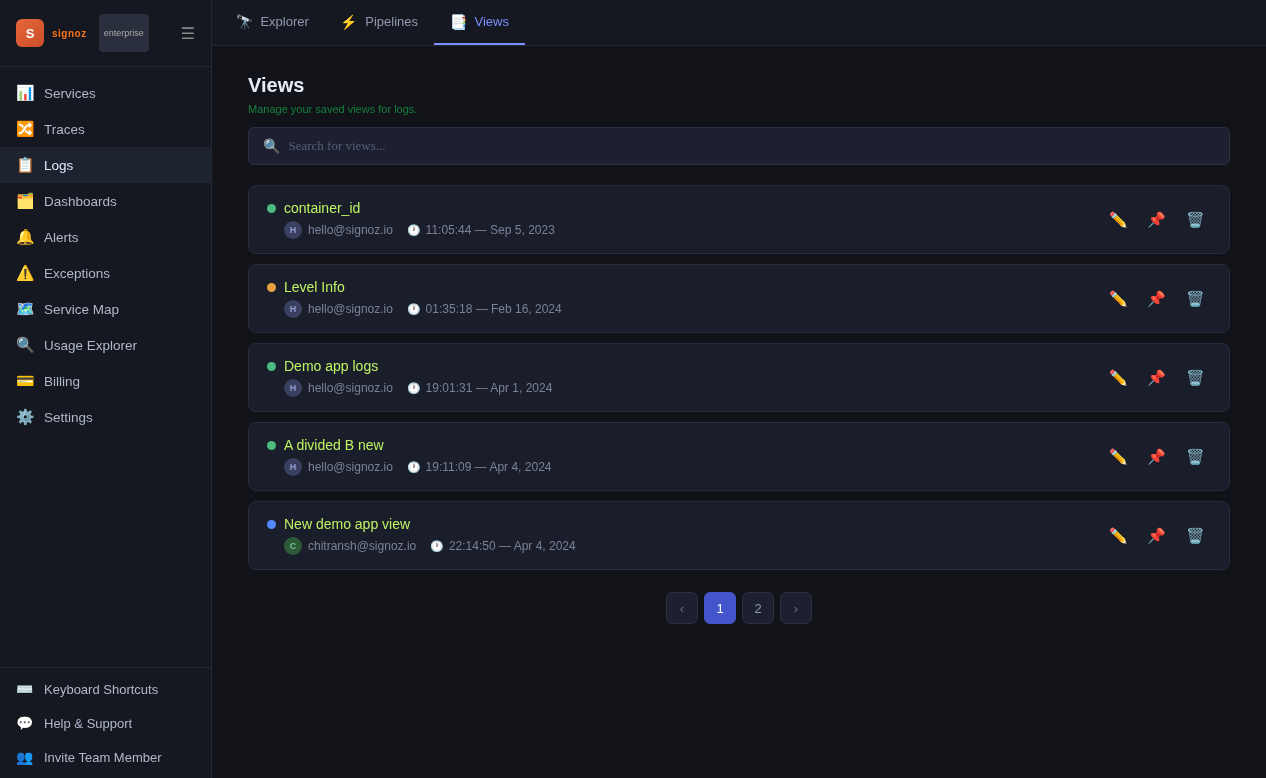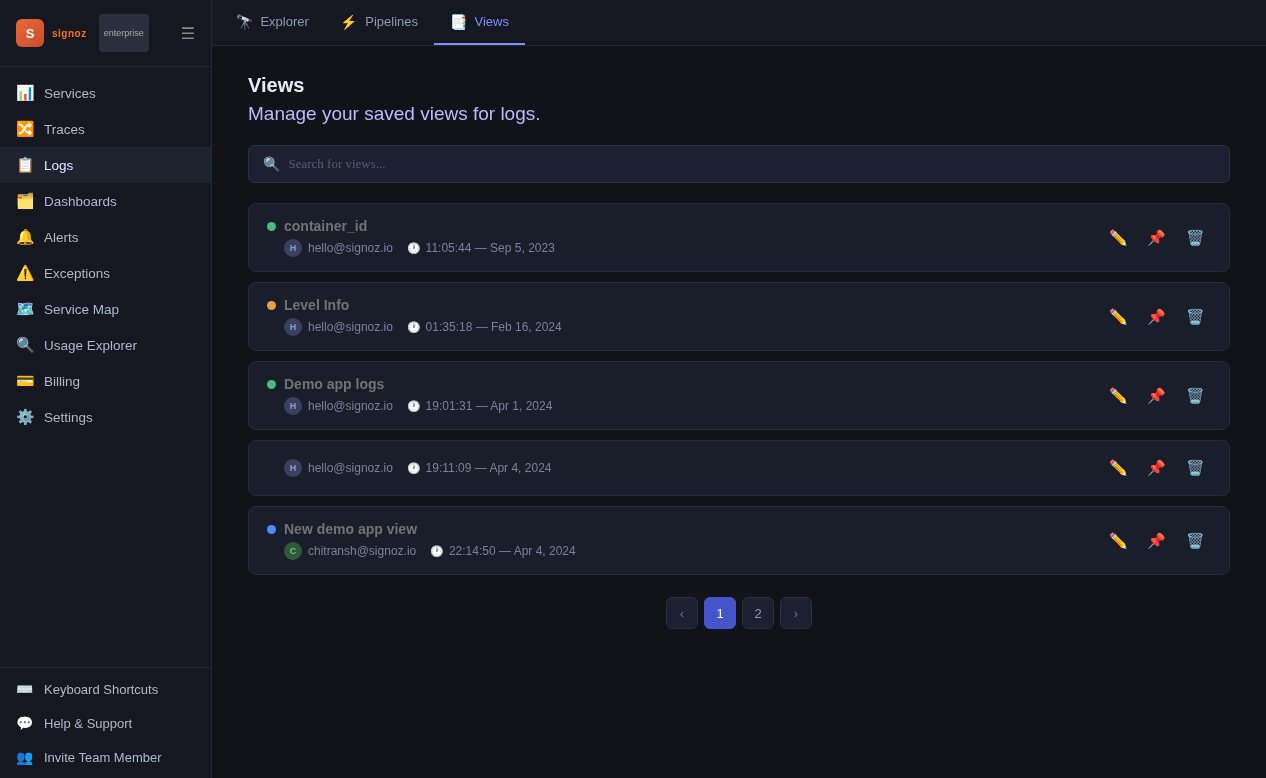--- a/index.html
+++ b/index.html
@@ -96,21 +96,21 @@
     
     .content {
       flex: 1;
       padding: 28px 36px;
       overflow-y: auto;
     }
     .page-title {
       font-size: 20px; font-weight: 700; color: #e8ecf8; margin-bottom: 6px;
     }
     .page-subtitle {
-      font-size: 19px; color: #c4b5fd; margin-bottom: 20px;
+      font-size: 11px; color: #15803d; margin-bottom: 12px;
     }
     .search-bar {
       display: flex; align-items: center;
       background: #1c2030; border: 1px solid #2a2f42;
       border-radius: 6px; padding: 0 14px;
       margin-bottom: 20px;
       height: 38px;
     }
     .search-icon-span { color: #555f7a; font-size: 14px; margin-right: 8px; }
     .search-input {
@@ -131,21 +131,21 @@
       justify-content: space-between;
     }
     .card-left { display: flex; flex-direction: column; gap: 5px; }
     .card-title-row { display: flex; align-items: center; gap: 8px; }
     .card-dot {
       width: 9px; height: 9px; border-radius: 50%;
       background: #4cbb7f; flex-shrink: 0;
     }
     .card-dot.orange { background: #e8a040; }
     .card-dot.blue { background: #5588ff; }
-    .card-name { font-size: 14px; font-weight: 700; color: #737373; }
+    .card-name { font-size: 14px; font-weight: 400; color: #bef264; }
     .card-meta { display: flex; align-items: center; gap: 14px; padding-left: 17px; }
     .meta-user {
       display: flex; align-items: center; gap: 6px;
       font-size: 12px; color: #7a8099;
     }
     .meta-avatar {
       width: 18px; height: 18px; border-radius: 50%;
       background: #3a4060; display: flex; align-items: center; justify-content: center;
       font-size: 9px; color: #9099cc; font-weight: bold;
     }
@@ -336,20 +336,24 @@
       </div>
     </div>
     <div class="card-actions">
       <button class="action-btn" title="Edit">✏️</button>
       <button class="action-btn" title="Pin">📌</button>
       <button class="action-btn delete" title="Delete">🗑️</button>
     </div>
   </div>
         <div class="view-card">
     <div class="card-left">
+      <div class="card-title-row">
+        <span class="card-dot"></span>
+        <span class="card-name">A divided B new</span>
+      </div>
       <div class="card-meta">
         <div class="meta-user">
           <div class="meta-avatar">H</div>
           <span>hello@signoz.io</span>
         </div>
         <div class="meta-time">
           <span class="clock-icon">🕐</span>
           <span>19:11:09 — Apr 4, 2024</span>
         </div>
       </div>

